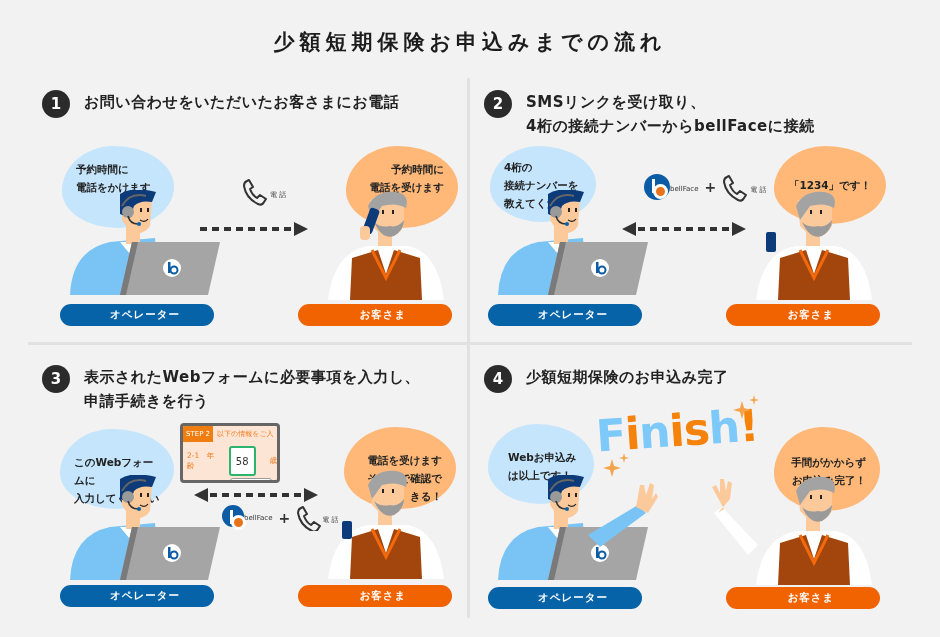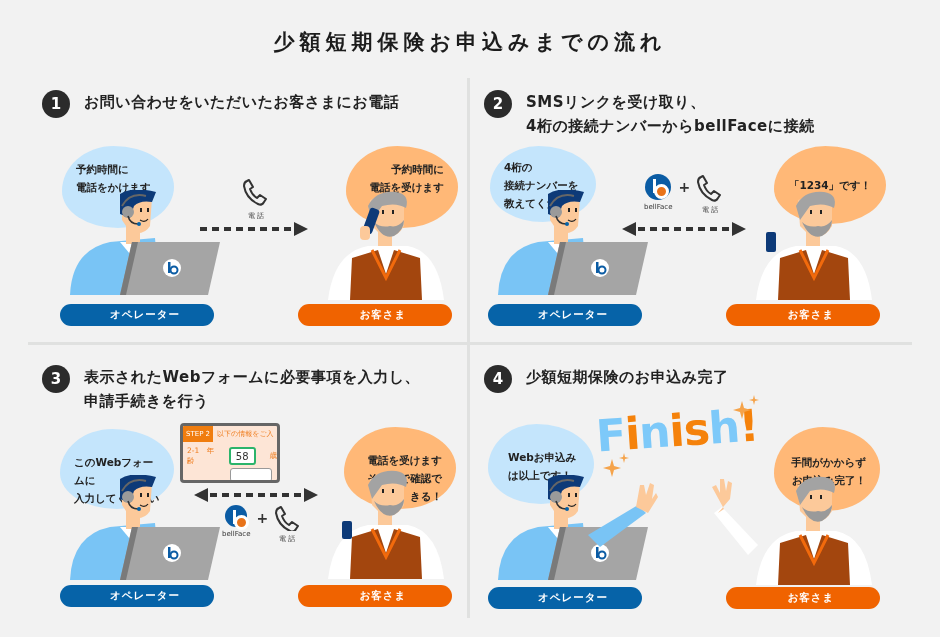--- a/index.html
+++ b/index.html
@@ -27,35 +27,35 @@
             font-size: 10.5px; font-weight: bold; line-height: 18px; color: #222; padding: 14px 14px; }
   .bubble.blue { background: #c4e5fc; }
   .bubble.orange { background: #ffb877; text-align: right; }
 
   .pill { position: absolute; width: 154px; height: 22px; border-radius: 11px; color: #fff;
           font-size: 10.5px; font-weight: bold; display: flex; align-items: center; justify-content: center; letter-spacing: 1px; padding-left: 16px; }
   .pill.op { background: #0663a8; }
   .pill.cu { background: #f06300; }
 
   .center-icons { position: absolute; display: flex; align-items: flex-start; gap: 6px; }
-  .icon-col { display: flex; flex-direction: column; align-items: center; font-size: 7px; color: #333; }
+  .icon-col { display: flex; flex-direction: row; align-items: center; font-size: 7px; color: #333; }
   .icon-col span.cap { margin-top: 3px; }
   .plus { font-size: 14px; font-weight: bold; color: #333; margin-top: 5px; }
 
   .arrow { position: absolute; height: 14px; }
 
   .bf-logo { width: 26px; height: 26px; border-radius: 50%; background: #0b5ca4; position: relative; }
   .bf-logo::before { content: ""; position: absolute; left: 8px; top: 5px; width: 3px; height: 14px; background: #fff; }
   .bf-logo::after { content: ""; position: absolute; left: 9px; top: 10px; width: 9px; height: 9px; border: 3px solid #fff; border-radius: 50%; background: #e8731a; }
 
   .form-card { position: absolute; width: 100px; height: 60px; border: 3px solid #666; border-radius: 4px; background: #fde5d6; overflow: hidden; }
   .form-card .hdr { display: flex; align-items: center; height: 16px; font-size: 7px; color: #ef7d1f; }
   .form-card .hdr .badge { background: #f07d0f; color: #fff; padding: 0 3px; height: 16px; display: flex; align-items: center; margin-right: 4px; text-align: right; }
   .form-card .row { display: flex; align-items: center; font-size: 7.5px; color: #ef7d1f; padding-left: 4px; margin-top: 4px; }
-  .form-card .val { margin: 0 14px; width: 32px; height: 18px; border: 2px solid #2bb46b; border-radius: 3px; background: #fff;
+  .form-card .val { margin: 0 14px; width: 32px; height: 30px; border: 2px solid #2bb46b; border-radius: 3px; background: #fff;
                     color: #333; font-size: 10px; display: flex; align-items: center; justify-content: center; }
   .form-card .empty { margin-left: 47px; margin-top: 2px; width: 42px; height: 14px; border: 1px solid #999; border-radius: 3px; background: #fff; }
 
   .finish { position: absolute; font-family: "DejaVu Sans", sans-serif; font-weight: bold; font-size: 44px; letter-spacing: -1px;
             transform: rotate(-4deg); }
   .finish .b { color: #7dc9f9; }
   .finish .o { color: #f5820b; }
 
   .person { position: absolute; }
 </style>

